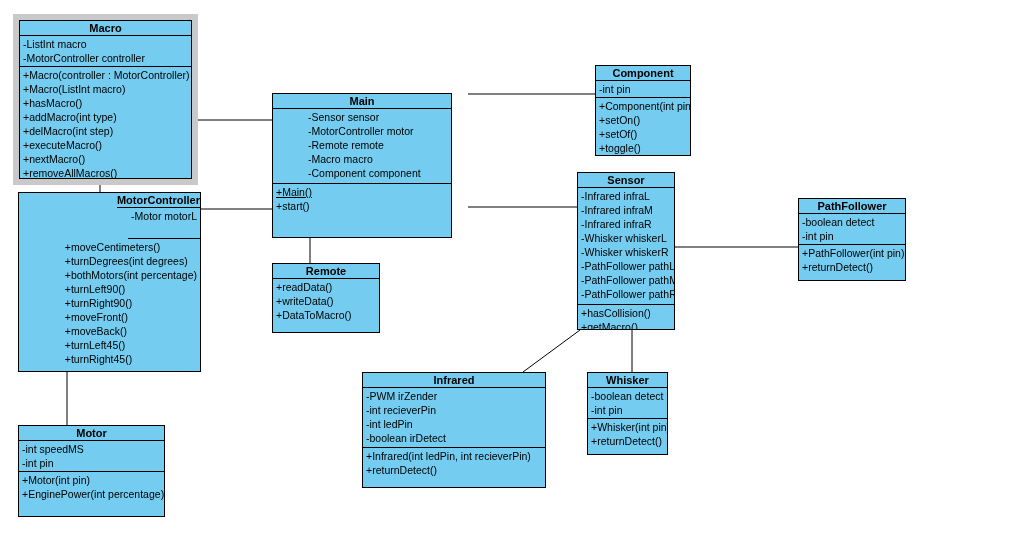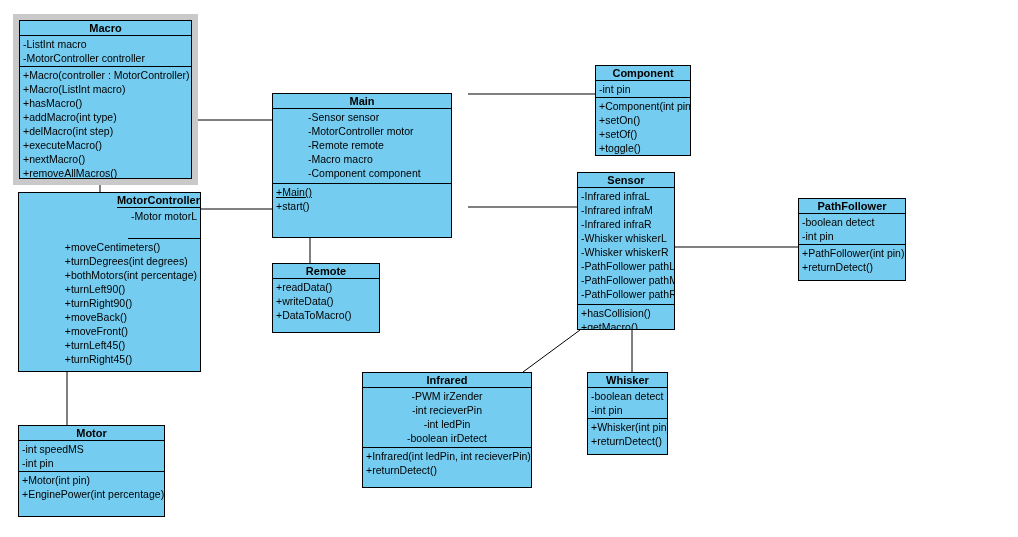--- a/index.html
+++ b/index.html
@@ -80,22 +80,22 @@
     <div class="uml-title">MotorController</div>
     <div class="uml-attrs" style="flex-basis:29px;">
       <div class="row">-Motor motorL</div>
     </div>
     <div class="uml-methods">
       <div class="row">+moveCentimeters()</div>
       <div class="row">+turnDegrees(int degrees)</div>
       <div class="row">+bothMotors(int percentage)</div>
       <div class="row">+turnLeft90()</div>
       <div class="row">+turnRight90()</div>
+      <div class="row">+moveFront()</div>
       <div class="row">+moveBack()</div>
-      <div class="row">+moveFront()</div>
       <div class="row">+turnLeft45()</div>
       <div class="row">+turnRight45()</div>
     </div>
   </div>
 
   <div class="uml-class" style="left:18px;top:425px;width:147px;height:92px;">
     <div class="uml-title">Motor</div>
     <div class="uml-attrs" style="flex-basis:29px;">
       <div class="row">-int speedMS</div>
       <div class="row">-int pin</div>
@@ -166,23 +166,23 @@
     <div class="uml-attrs" style="flex-basis:29px;">
       <div class="row">-boolean detect</div>
       <div class="row">-int pin</div>
     </div>
     <div class="uml-methods">
       <div class="row">+PathFollower(int pin)</div>
       <div class="row">+returnDetect()</div>
     </div>
   </div>
 
-  <div class="uml-class" style="left:362px;top:372px;width:170px;height:116px;">
+  <div class="uml-class" style="left:362px;top:372px;width:184px;height:116px;">
     <div class="uml-title">Infrared</div>
-    <div class="uml-attrs" style="flex-basis:58px;text-align:center;">
+    <div class="uml-attrs" style="flex-basis:58px;">
       <div class="row">-PWM irZender</div>
       <div class="row">-int recieverPin</div>
       <div class="row">-int ledPin</div>
       <div class="row">-boolean irDetect</div>
     </div>
     <div class="uml-methods">
       <div class="row">+Infrared(int ledPin, int recieverPin)</div>
       <div class="row">+returnDetect()</div>
     </div>
   </div>

